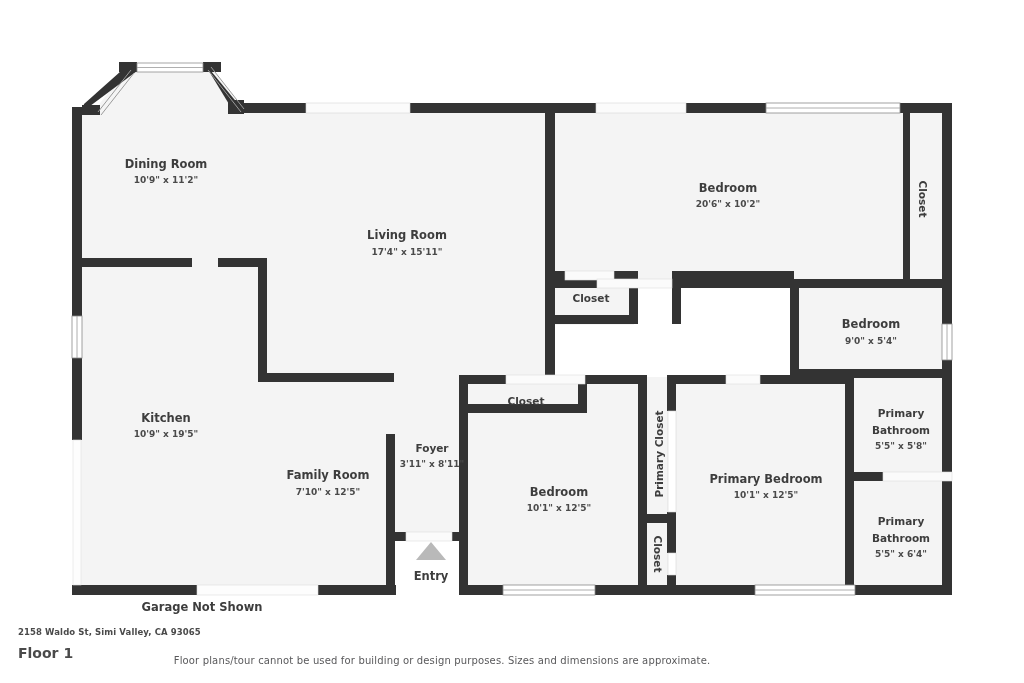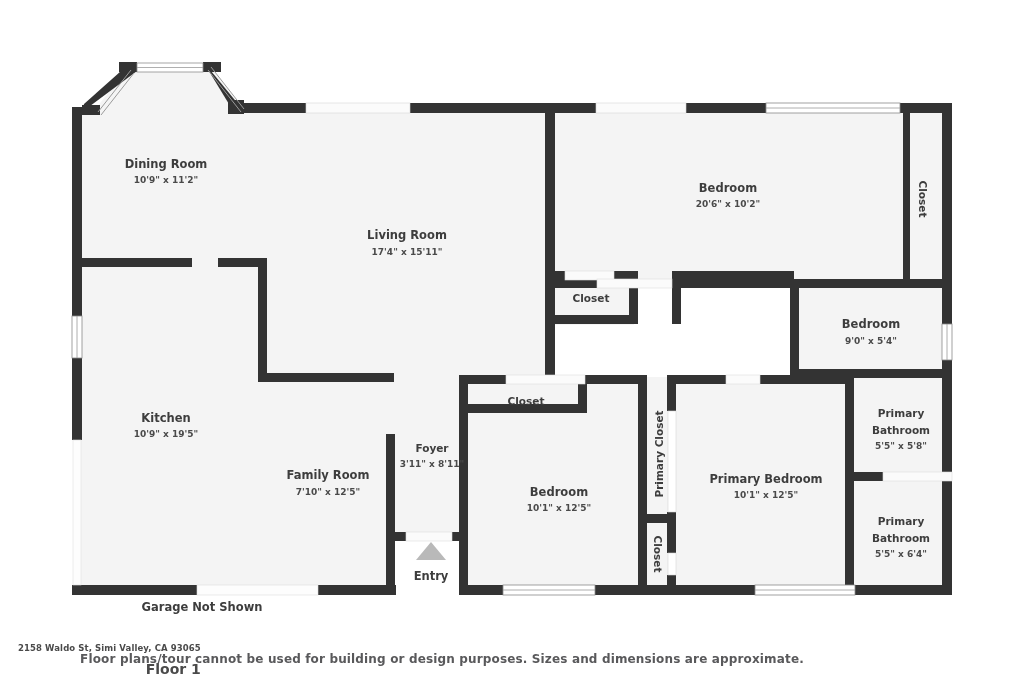--- a/index.html
+++ b/index.html
@@ -56,43 +56,42 @@
   .caption-note {
     font-size: 11.5px;
     font-weight: bold;
     fill: #3d3d3d;
     text-anchor: middle;
     font-family: "DejaVu Sans", "Liberation Sans", sans-serif;
   }
   .footer-block {
     position: absolute;
     left: 18px;
-    bottom: 0;
+    bottom: 16px;
     line-height: 1.9;
-    text-align: right;
   }
   .footer-addr {
     font-size: 8.5px;
     font-weight: bold;
     color: #4a4a4a;
     letter-spacing: 0.1px;
   }
   .footer-floor {
     font-size: 14px;
     font-weight: bold;
     color: #4a4a4a;
   }
   .footer-disclaimer {
     position: absolute;
     left: 0;
     right: 0;
     bottom: 17px;
     text-align: center;
-    font-size: 12px;
-    font-weight: bold;
+    font-size: 10px;
+    font-weight: normal;
     color: #59595b;
     letter-spacing: 0.15px;
   }
 </style>
 </head>
 <body>
 
 <div id="plan-root">
 
   <svg id="floorplan" viewBox="0 0 1024 683">

